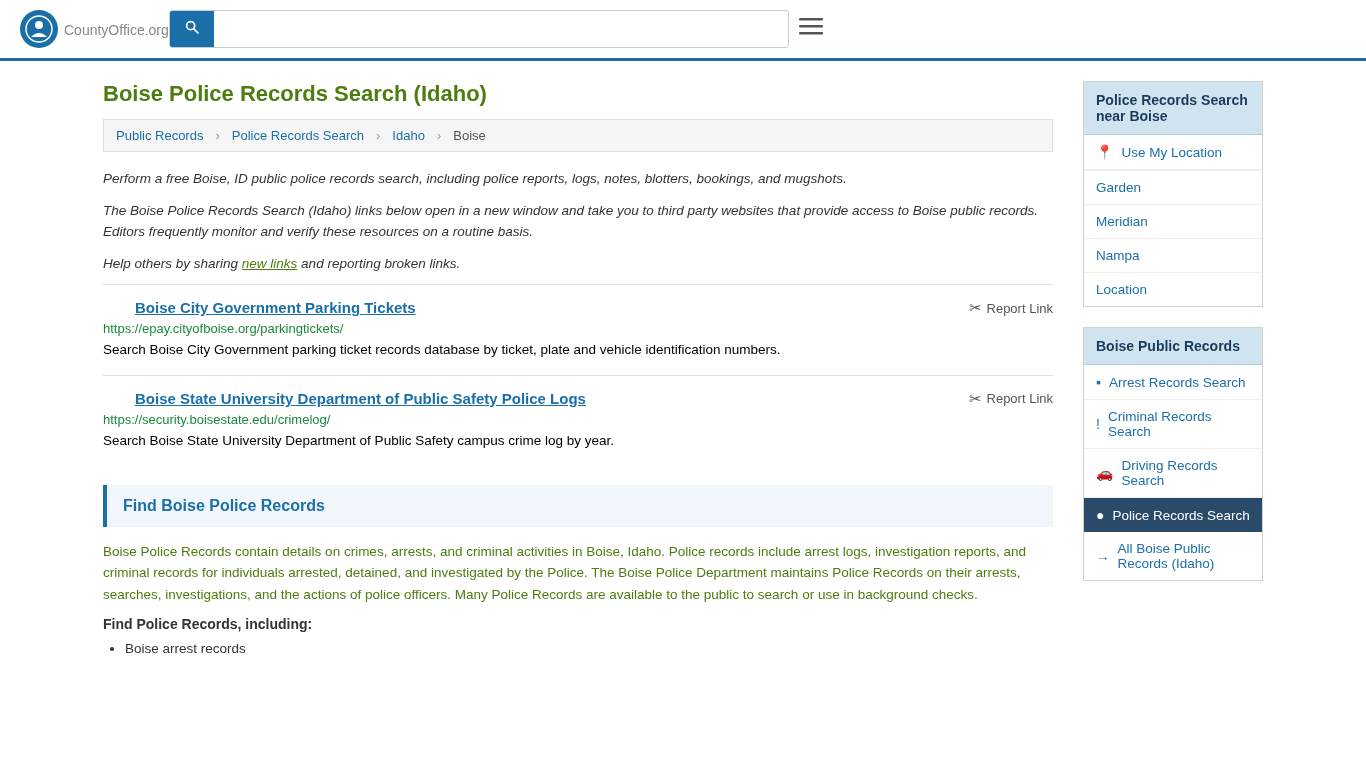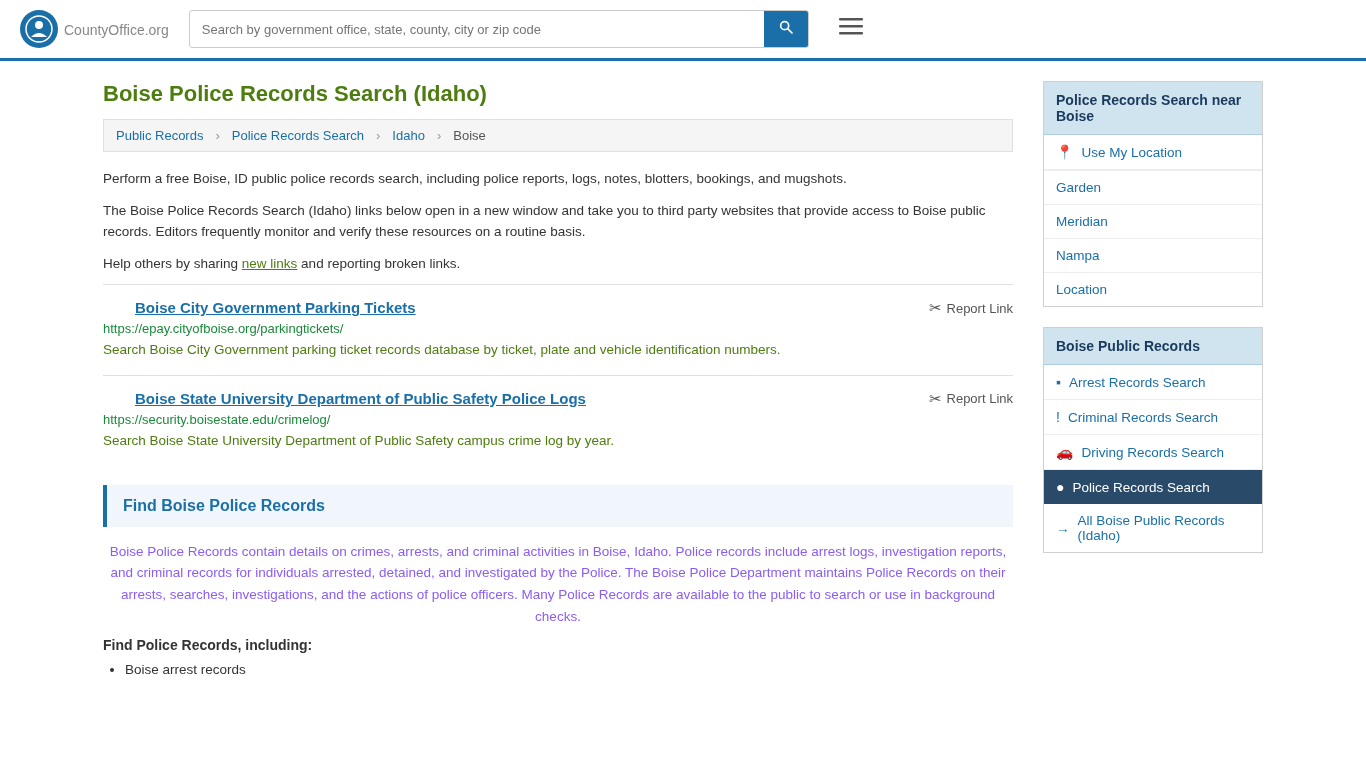--- a/index.html
+++ b/index.html
@@ -5,21 +5,20 @@
     * { box-sizing: border-box; margin: 0; padding: 0; }
     body { font-family: Arial, sans-serif; font-size: 14px; color: #333; background: #fff; }
 
     
     .header {
       background: #fff;
       border-bottom: 3px solid #1a6fa8;
       padding: 10px 20px;
       display: flex;
       align-items: center;
-      gap: 20px;
     }
     .logo-area {
       display: flex;
       align-items: center;
       gap: 6px;
       text-decoration: none;
     }
     .logo-icon {
       width: 38px;
       height: 38px;
@@ -111,20 +110,21 @@
       color: #1a6fa8;
       text-decoration: none;
     }
     .breadcrumb-sep { color: #999; }
 
     .intro-text {
       font-size: 13.5px;
       color: #333;
       line-height: 1.6;
       margin-bottom: 10px;
+      font-style: italic;
     }
     .intro-text a { color: #4d7c0f; }
 
     
     .record-entry {
       border-top: 1px solid #e0e0e0;
       padding: 14px 0;
     }
     .record-header {
       display: flex;
@@ -152,59 +152,58 @@
     .report-link-icon {
       font-size: 15px;
     }
     .record-url {
       color: #1a8a3a;
       font-size: 13px;
       margin: 4px 0;
     }
     .record-desc {
       font-size: 13.5px;
-      color: #4d7c0f;
+      color: #000000;
       line-height: 1.5;
     }
 
     
     .find-section {
       background: #f0f6fb;
       border-left: 4px solid #1a6fa8;
       padding: 12px 16px;
       margin: 20px 0 14px;
     }
     .find-section-title {
       font-size: 16px;
       font-weight: bold;
       color: #1a6fa8;
     }
     .info-text {
       font-size: 13.5px;
-      color: #8b5cf6;
+      color: #4d7c0f;
       line-height: 1.6;
       margin-bottom: 10px;
-      text-align: center;
     }
     .sub-heading {
       font-size: 14px;
       font-weight: bold;
       color: #333;
       margin: 10px 0 6px;
     }
     .bullet-list {
       padding-left: 22px;
       font-size: 13.5px;
       color: #333;
       line-height: 1.7;
     }
 
     
     .sidebar {
-      width: 220px;
+      width: 180px;
       flex-shrink: 0;
     }
     .sidebar-section-title {
       background: #d0e4f0;
       padding: 10px 12px;
       font-size: 14px;
       font-weight: bold;
       color: #1a3a5c;
       margin-bottom: 0;
     }
@@ -275,21 +274,20 @@
         <circle cx="9" cy="16" r="2" fill="#1a6fa8"></circle>
         <circle cx="19" cy="16" r="2" fill="#1a6fa8"></circle>
       </svg>
     </div>
     <span class="logo-text">
       <span>CountyOffice</span><span style="color:#888;font-weight:normal;font-size:14px;">.org</span>
     </span>
   </div>
 
   <div class="search-bar-container">
-    <input class="search-input" type="text" placeholder="Search by government office, state, county, city or zip code" style="">
     <button class="search-btn">
       <svg width="16" height="16" fill="white" viewBox="0 0 24 24">
           <circle cx="10" cy="10" r="6" stroke="white" stroke-width="2.5" fill="none"></circle>
           <line x1="14.5" y1="14.5" x2="21" y2="21" stroke="white" stroke-width="2.5" stroke-linecap="round"></line>
         </svg>
     </button>
   </div>
 
   <button class="menu-btn">
     <svg width="24" height="18" viewBox="0 0 24 18" fill="#555">

